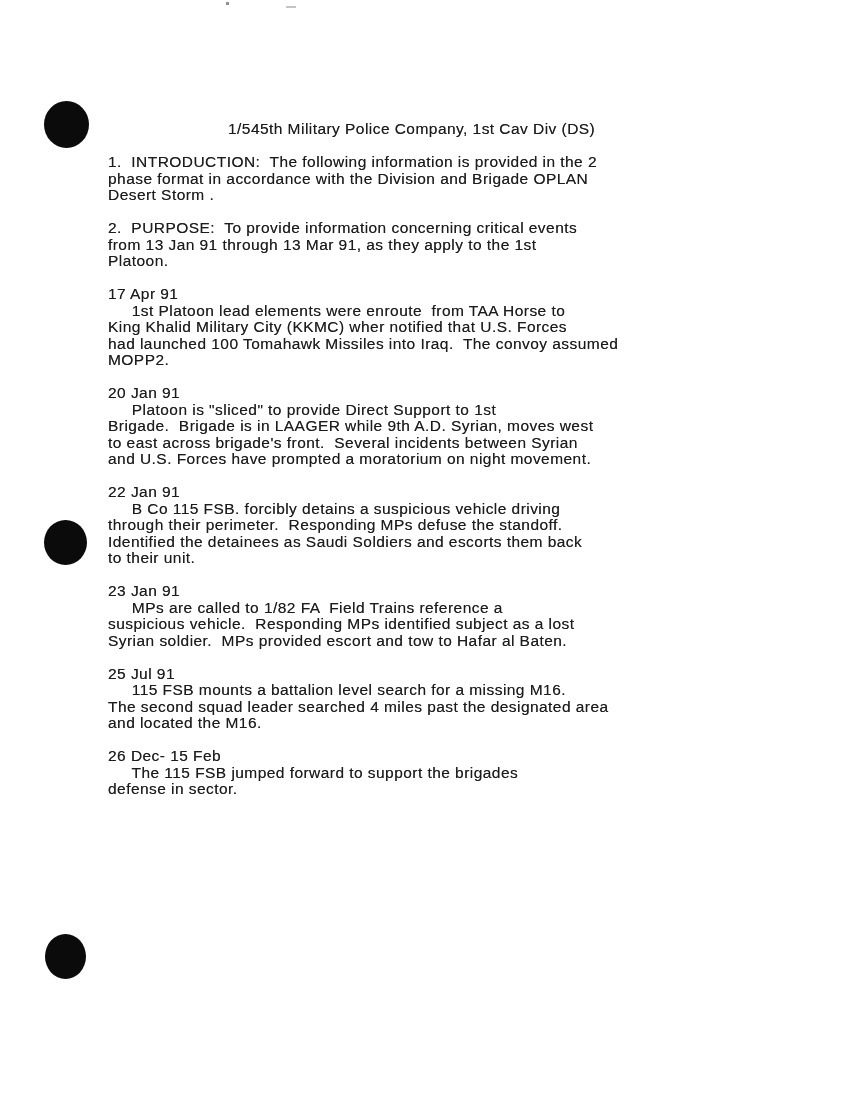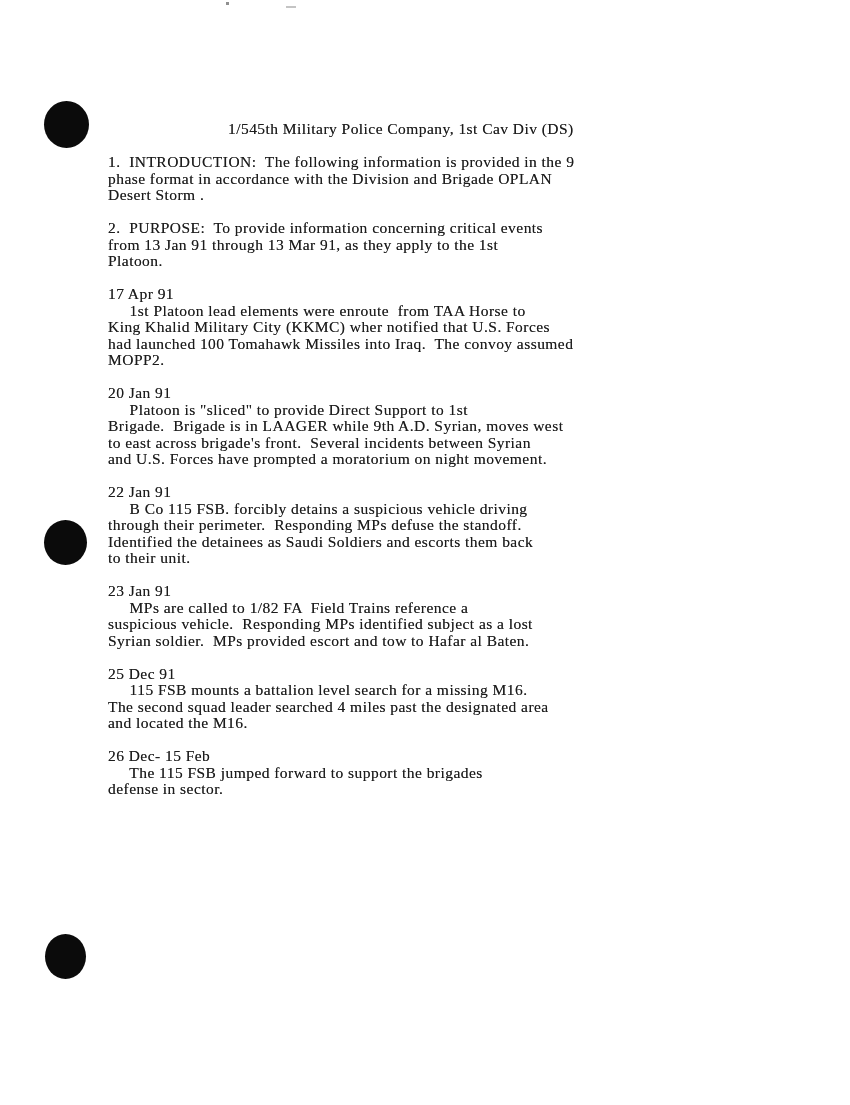--- a/index.html
+++ b/index.html
@@ -21,21 +21,21 @@
     top: 121px;
     width: 700px;
     color: #1c1c1c;
     font-size: 15.5px;
     line-height: 16.5px;
     letter-spacing: 0.45px;
     text-shadow: 0 0 0.5px rgba(30,30,30,0.65);
   }
   .content pre {
     margin: 0 0 16.5px 0;
-    font-family: Liberation Serif, serif;
+    font-family: Liberation Sans, sans-serif;
     font-size: inherit;
     line-height: inherit;
     letter-spacing: inherit;
     white-space: pre;
   }
   .doc-title {
     padding-left: 120px;
   }
   .hole {
     position: absolute;
@@ -59,21 +59,21 @@
 
   <div class="speck speck-1"></div>
   <div class="speck speck-2"></div>
 
   <div class="hole hole-1"></div>
   <div class="hole hole-2"></div>
   <div class="hole hole-3"></div>
 
   <div class="content">
     <pre class="doc-title">1/545th Military Police Company, 1st Cav Div (DS)</pre>
-    <pre>1.  INTRODUCTION:  The following information is provided in the 9
+    <pre>1.  INTRODUCTION:  The following information is provided in the 2
 phase format in accordance with the Division and Brigade OPLAN
 Desert Storm .</pre>
     <pre>2.  PURPOSE:  To provide information concerning critical events
 from 13 Jan 91 through 13 Mar 91, as they apply to the 1st
 Platoon.</pre>
     <pre>17 Apr 91
      1st Platoon lead elements were enroute  from TAA Horse to
 King Khalid Military City (KKMC) wher notified that U.S. Forces
 had launched 100 Tomahawk Missiles into Iraq.  The convoy assumed
 MOPP2.</pre>
@@ -84,21 +84,21 @@
 and U.S. Forces have prompted a moratorium on night movement.</pre>
     <pre>22 Jan 91
      B Co 115 FSB. forcibly detains a suspicious vehicle driving
 through their perimeter.  Responding MPs defuse the standoff.
 Identified the detainees as Saudi Soldiers and escorts them back
 to their unit.</pre>
     <pre>23 Jan 91
      MPs are called to 1/82 FA  Field Trains reference a
 suspicious vehicle.  Responding MPs identified subject as a lost
 Syrian soldier.  MPs provided escort and tow to Hafar al Baten.</pre>
-    <pre>25 Dec 91
+    <pre>25 Jul 91
      115 FSB mounts a battalion level search for a missing M16.
 The second squad leader searched 4 miles past the designated area
 and located the M16.</pre>
     <pre>26 Dec- 15 Feb
      The 115 FSB jumped forward to support the brigades
 defense in sector.</pre>
   </div>
 
 </div>
 

